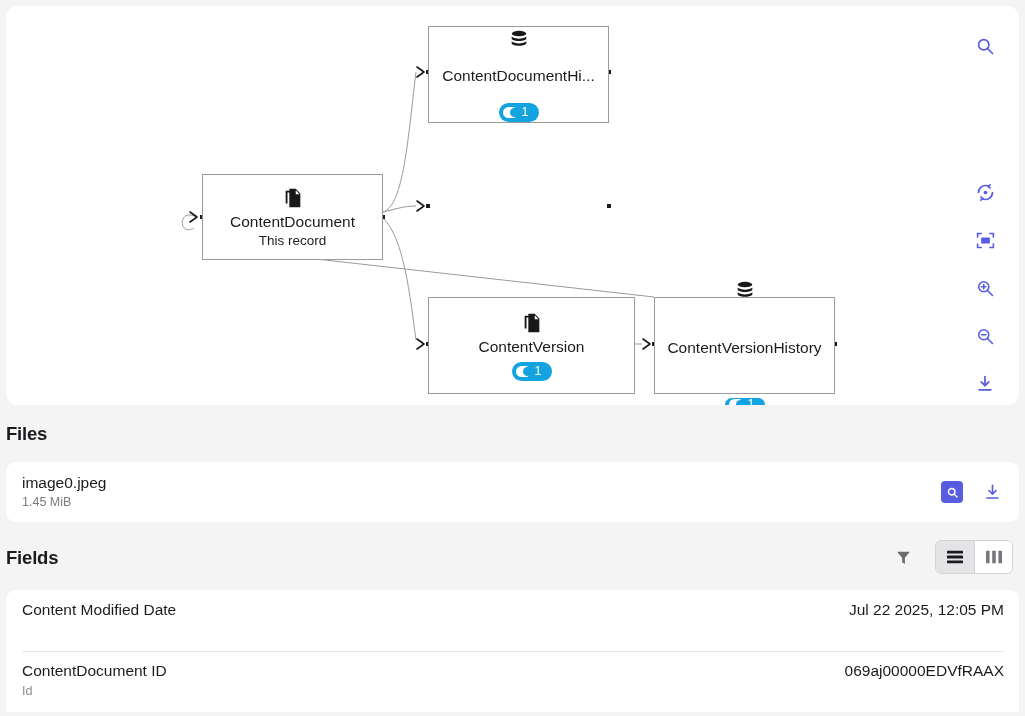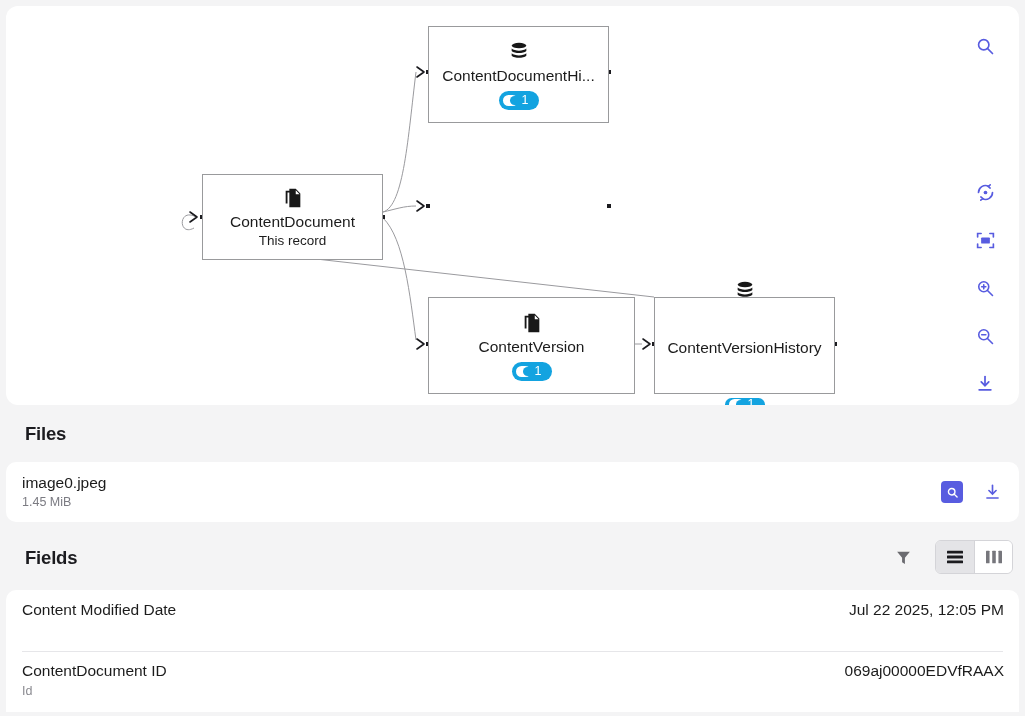--- a/index.html
+++ b/index.html
@@ -105,21 +105,20 @@
   .tool-spacer-1 { height: 110px; }
   .tool-gap { height: 12px; }
 
   
   .section-heading {
     position: absolute;
     font-size: 18.5px;
     font-weight: bold;
     color: #1b1b1f;
     letter-spacing: -0.2px;
-    margin-left: 19px;
   }
 
   
   .files-card {
     position: absolute;
     left: 6px; top: 462px;
     width: 1013px; height: 60px;
     background: #ffffff;
     border-radius: 10px;
     display: flex;
@@ -263,21 +262,21 @@
         <span class="node-icon">
           <svg width="22" height="22" viewBox="0 0 24 24" fill="#181818">
             <path d="M4 4h8l0 2H6v12H4z"></path>
             <path d="M8 2h7l5 5v15H8V2zm7 1.6V8h4.2L15 3.6z"></path>
           </svg>
         </span>
         <span class="node-title">ContentDocument</span>
         <span class="node-sub">This record</span>
       </div>
 
-      <div class="node" style="left:422px; top:20px; width:181px; height:97px;">
+      <div class="node" style="left:422px; top:20px; width:181px; height:97px;justify-content:space-between;">
         <span class="node-icon">
           <svg width="22" height="22" viewBox="0 0 24 24" fill="#181818">
             <ellipse cx="12" cy="5" rx="8" ry="3"></ellipse>
             <path d="M4 8.2c1.5 1.6 5 2.3 8 2.3s6.5-.7 8-2.3v2.6c-1.5 1.6-5 2.3-8 2.3s-6.5-.7-8-2.3V8.2z"></path>
             <path d="M4 13.4c1.5 1.6 5 2.3 8 2.3s6.5-.7 8-2.3V16c-1.5 1.6-5 2.3-8 2.3S5.5 17.6 4 16v-2.6z"></path>
           </svg>
         </span>
         <span class="node-title">ContentDocumentHi...</span>
         <span class="pill">
           <span class="pill-glyph"></span>

